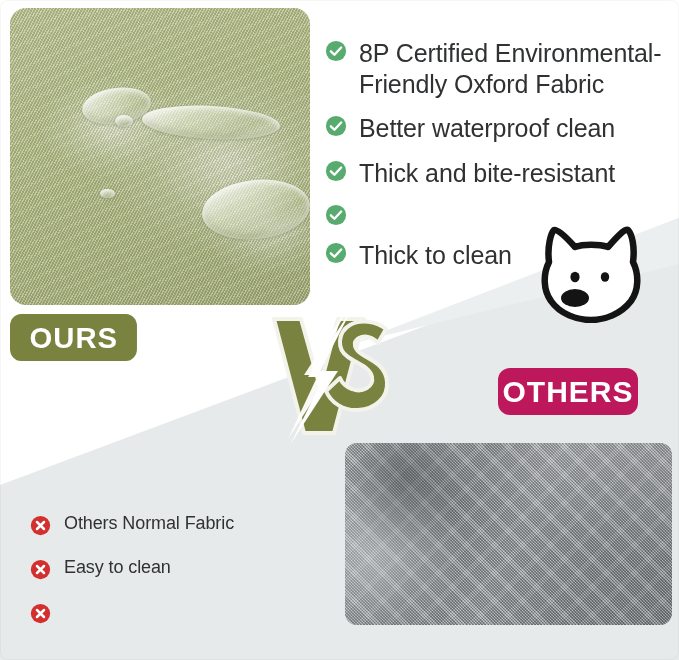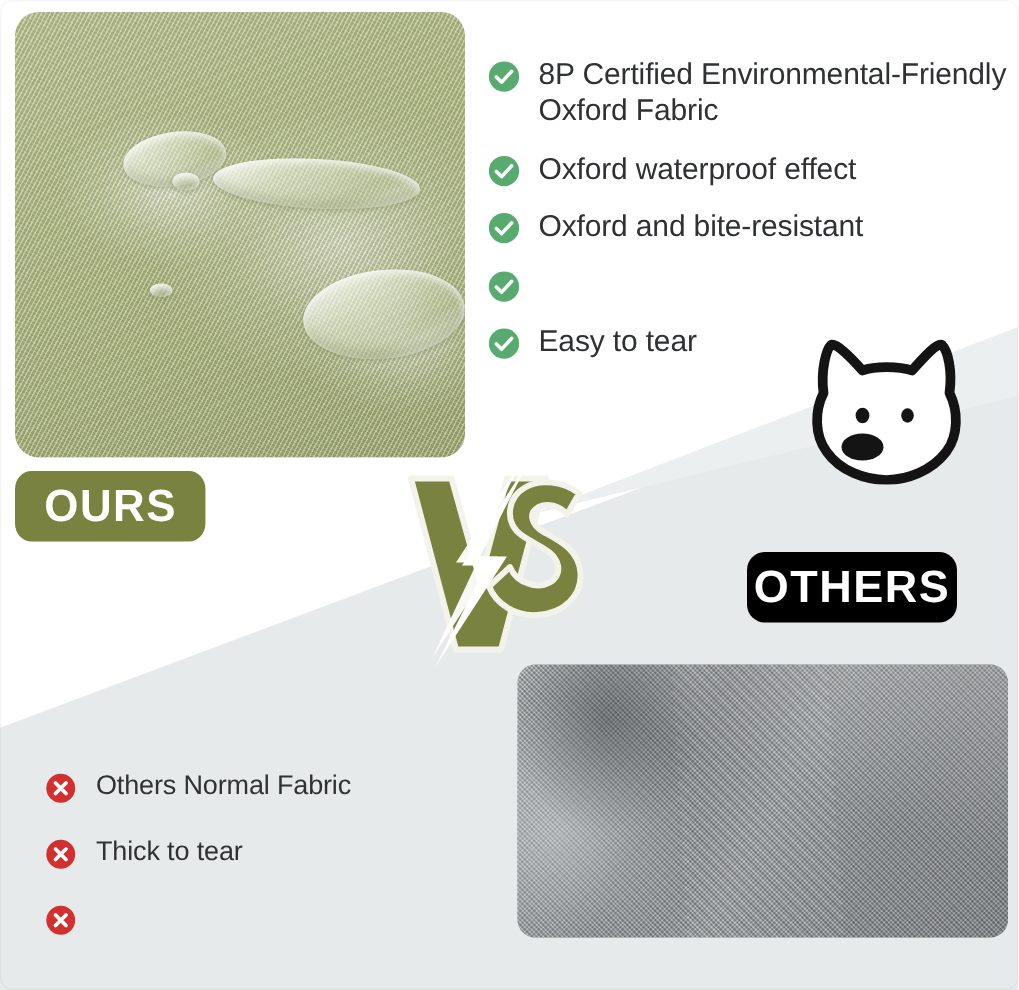--- a/index.html
+++ b/index.html
@@ -139,21 +139,21 @@
     font-size: 30px;
     transform: scaleX(0.92);
     transform-origin: left center;
   }
   .badge-ours span { transform: scaleX(1.06); display: inline-block; }
   .badge-others {
     left: 498px;
     top: 368px;
     width: 140px;
     height: 47px;
-    background: #000000;
+    background: #be185d;
     font-size: 30px;
   }
 
   
   .vs-mark {
     position: absolute;
     left: 268px;
     top: 305px;
     width: 126px;
     height: 140px;
@@ -191,21 +191,21 @@
   .feat-icon {
     flex: 0 0 auto;
     width: 22px;
     height: 22px;
     margin-right: 12px;
     margin-top: 2px;
   }
   .list-cons .feat-icon { width: 21px; height: 21px; margin-right: 13px; }
 
   .feat-text {
-    font-size: 20px;
+    font-size: 25px;
     line-height: 1.22;
     color: #2f3133;
     letter-spacing: -0.1px;
   }
   .list-cons .feat-text { font-size: 18px; color: #303233; }
 </style>
 </head>
 <body>
 
 <div id="stage">
@@ -233,41 +233,41 @@
         <circle cx="12" cy="12" r="11" fill="#58ab6e"></circle>
         <path d="M6.4 12.3 L10.3 16.1 L17.6 8.2" fill="none" stroke="#ffffff" stroke-width="2.6" stroke-linecap="round" stroke-linejoin="round"></path>
       </svg>
       <div class="feat-text">8P Certified Environmental-Friendly Oxford Fabric</div>
     </div>
     <div class="feat-row">
       <svg class="feat-icon" viewBox="0 0 24 24">
         <circle cx="12" cy="12" r="11" fill="#58ab6e"></circle>
         <path d="M6.4 12.3 L10.3 16.1 L17.6 8.2" fill="none" stroke="#ffffff" stroke-width="2.6" stroke-linecap="round" stroke-linejoin="round"></path>
       </svg>
-      <div class="feat-text">Oxford waterproof effect</div>
-    </div>
-    <div class="feat-row">
-      <svg class="feat-icon" viewBox="0 0 24 24">
-        <circle cx="12" cy="12" r="11" fill="#58ab6e"></circle>
-        <path d="M6.4 12.3 L10.3 16.1 L17.6 8.2" fill="none" stroke="#ffffff" stroke-width="2.6" stroke-linecap="round" stroke-linejoin="round"></path>
-      </svg>
-      <div class="feat-text">Oxford and bite-resistant</div>
-    </div>
-    <div class="feat-row">
-      <svg class="feat-icon" viewBox="0 0 24 24">
-        <circle cx="12" cy="12" r="11" fill="#58ab6e"></circle>
-        <path d="M6.4 12.3 L10.3 16.1 L17.6 8.2" fill="none" stroke="#ffffff" stroke-width="2.6" stroke-linecap="round" stroke-linejoin="round"></path>
-      </svg>
-    </div>
-    <div class="feat-row">
-      <svg class="feat-icon" viewBox="0 0 24 24">
-        <circle cx="12" cy="12" r="11" fill="#58ab6e"></circle>
-        <path d="M6.4 12.3 L10.3 16.1 L17.6 8.2" fill="none" stroke="#ffffff" stroke-width="2.6" stroke-linecap="round" stroke-linejoin="round"></path>
-      </svg>
-      <div class="feat-text">Easy to tear</div>
+      <div class="feat-text">Better waterproof clean</div>
+    </div>
+    <div class="feat-row">
+      <svg class="feat-icon" viewBox="0 0 24 24">
+        <circle cx="12" cy="12" r="11" fill="#58ab6e"></circle>
+        <path d="M6.4 12.3 L10.3 16.1 L17.6 8.2" fill="none" stroke="#ffffff" stroke-width="2.6" stroke-linecap="round" stroke-linejoin="round"></path>
+      </svg>
+      <div class="feat-text">Thick and bite-resistant</div>
+    </div>
+    <div class="feat-row">
+      <svg class="feat-icon" viewBox="0 0 24 24">
+        <circle cx="12" cy="12" r="11" fill="#58ab6e"></circle>
+        <path d="M6.4 12.3 L10.3 16.1 L17.6 8.2" fill="none" stroke="#ffffff" stroke-width="2.6" stroke-linecap="round" stroke-linejoin="round"></path>
+      </svg>
+    </div>
+    <div class="feat-row">
+      <svg class="feat-icon" viewBox="0 0 24 24">
+        <circle cx="12" cy="12" r="11" fill="#58ab6e"></circle>
+        <path d="M6.4 12.3 L10.3 16.1 L17.6 8.2" fill="none" stroke="#ffffff" stroke-width="2.6" stroke-linecap="round" stroke-linejoin="round"></path>
+      </svg>
+      <div class="feat-text">Thick to clean</div>
     </div>
   </div>
 
   <svg class="dog-face" viewBox="0 0 128 107">
     <path d="M22 46 C20 30 24 17 27 14 C30 12 40 22 48 31
              C56 28 72 28 81 31
              C89 22 98 12 101 14 C105 18 108 31 106 46
              C112 58 112 74 104 85 C94 98 78 104 64 104
              C50 104 33 98 24 85 C16 74 16 58 22 46 Z" fill="#ffffff" stroke="#141414" stroke-width="6.5" stroke-linejoin="round" stroke-linecap="round"></path>
     <ellipse cx="48" cy="61" rx="4.6" ry="5.2" fill="#141414"></ellipse>
@@ -303,21 +303,21 @@
         <circle cx="12" cy="12" r="11" fill="#d32f2f"></circle>
         <path d="M8 8 L16 16 M16 8 L8 16" fill="none" stroke="#ffffff" stroke-width="2.9" stroke-linecap="round"></path>
       </svg>
       <div class="feat-text">Others Normal Fabric</div>
     </div>
     <div class="feat-row">
       <svg class="feat-icon" viewBox="0 0 24 24">
         <circle cx="12" cy="12" r="11" fill="#d32f2f"></circle>
         <path d="M8 8 L16 16 M16 8 L8 16" fill="none" stroke="#ffffff" stroke-width="2.9" stroke-linecap="round"></path>
       </svg>
-      <div class="feat-text">Thick to tear</div>
+      <div class="feat-text">Easy to clean</div>
     </div>
     <div class="feat-row">
       <svg class="feat-icon" viewBox="0 0 24 24">
         <circle cx="12" cy="12" r="11" fill="#d32f2f"></circle>
         <path d="M8 8 L16 16 M16 8 L8 16" fill="none" stroke="#ffffff" stroke-width="2.9" stroke-linecap="round"></path>
       </svg>
     </div>
   </div>
 
   <div class="frame-edge"></div>

